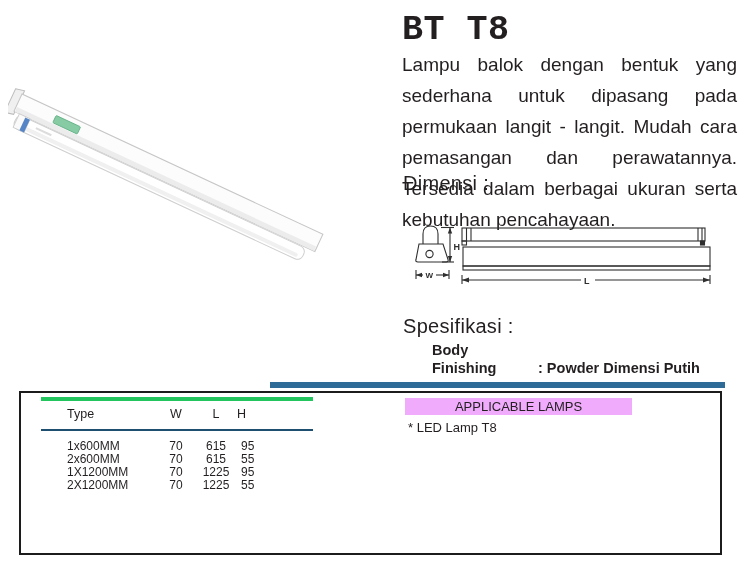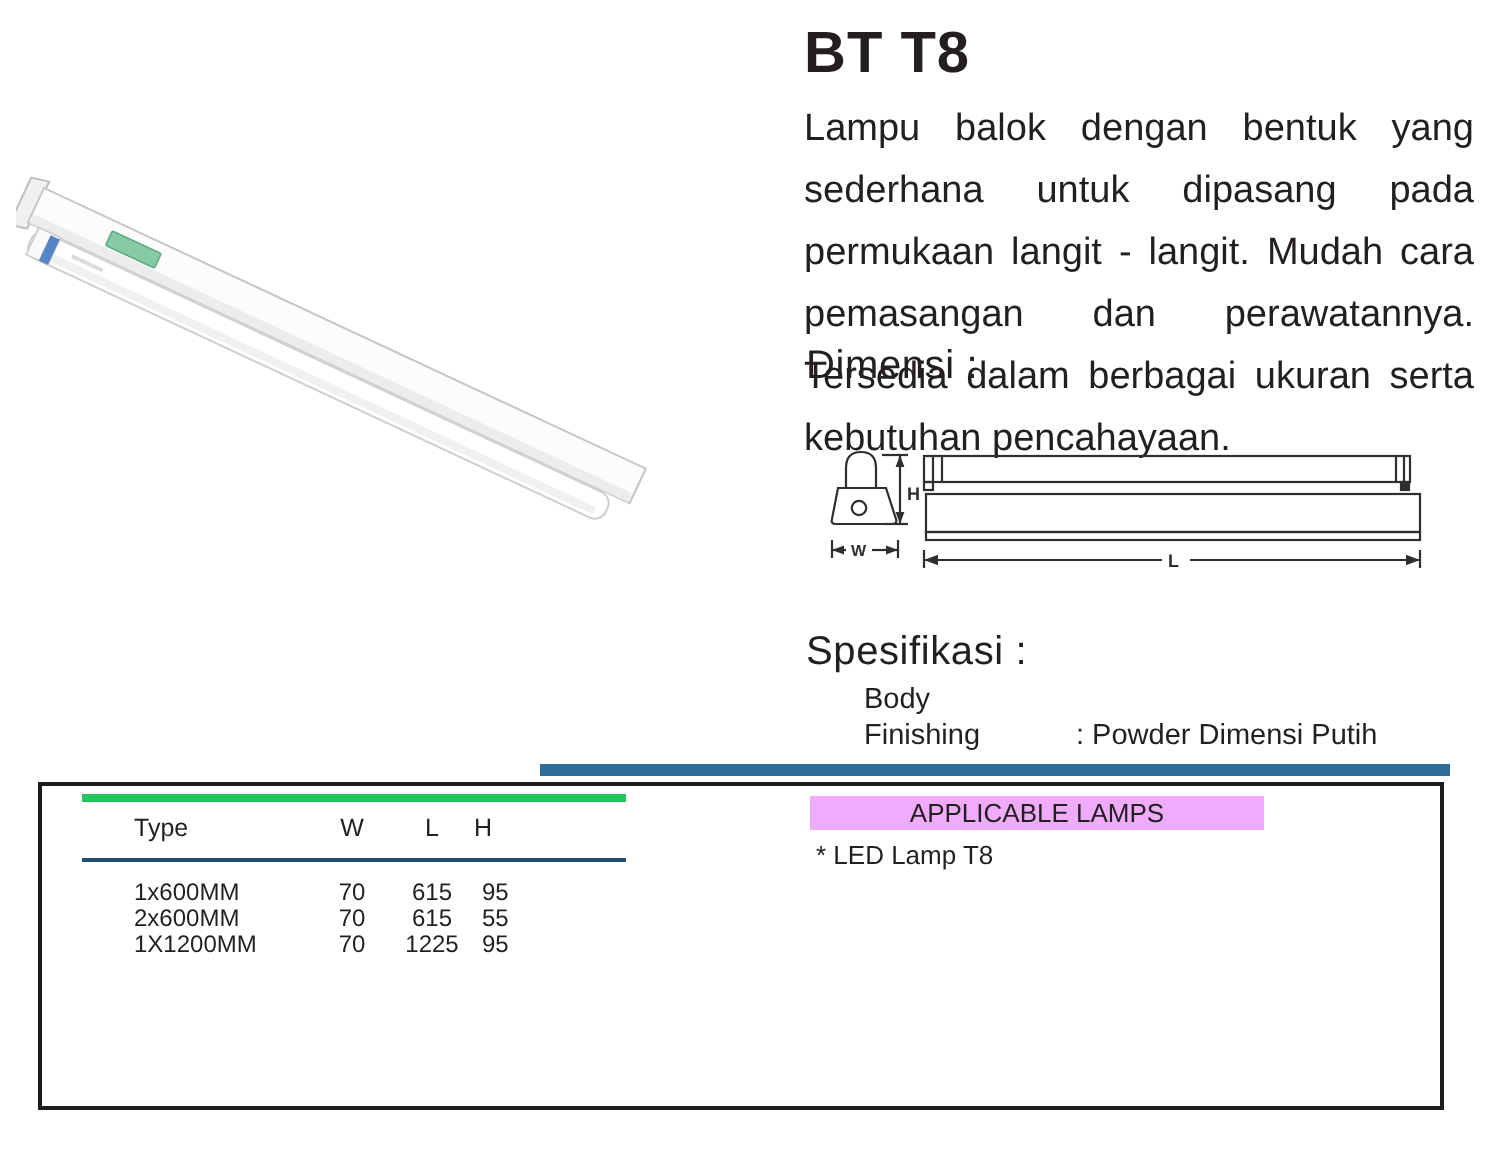--- a/index.html
+++ b/index.html
@@ -17,24 +17,25 @@
   .product-photo {
     position: absolute;
     left: 8px; top: 68px;
     width: 362px; height: 205px;
   }
 
   
   .product-title {
     position: absolute;
     left: 402px; top: 12px;
-    font-size: 29px;
+    font-size: 35px;
     font-weight: bold;
     line-height: 1.05;
     letter-spacing: 0.5px;
+    font-family: Liberation Mono, monospace;
   }
   .product-desc {
     position: absolute;
     left: 402px; top: 49px;
     width: 335px;
     font-size: 19px;
     line-height: 31px;
     text-align: justify;
   }
   .section-heading {
@@ -49,20 +50,21 @@
     position: absolute;
     left: 405px; top: 216px;
     width: 335px; height: 85px;
   }
 
   .spec-rows {
     position: absolute;
     left: 432px; top: 342px;
     font-size: 14.5px;
     line-height: 17.5px;
+    font-weight: bold;
   }
   .spec-row { display: flex; }
   .spec-label { width: 106px; }
 
   
   .accent-line {
     position: absolute;
     left: 270px; top: 382px;
     width: 455px; height: 6px;
     background: #2e6b96;
@@ -231,20 +233,26 @@
           <td>70</td>
           <td>615</td>
           <td>55</td>
         </tr>
         <tr>
           <td>1X1200MM</td>
           <td>70</td>
           <td>1225</td>
           <td>95</td>
         </tr>
+        <tr>
+          <td>2X1200MM</td>
+          <td>70</td>
+          <td>1225</td>
+          <td>55</td>
+        </tr>
       </tbody>
     </table>
 
     <div class="lamps-header">APPLICABLE LAMPS</div>
     <div class="lamps-item">* LED Lamp T8</div>
   </div>
 
 </div>
 
 </body></html>

